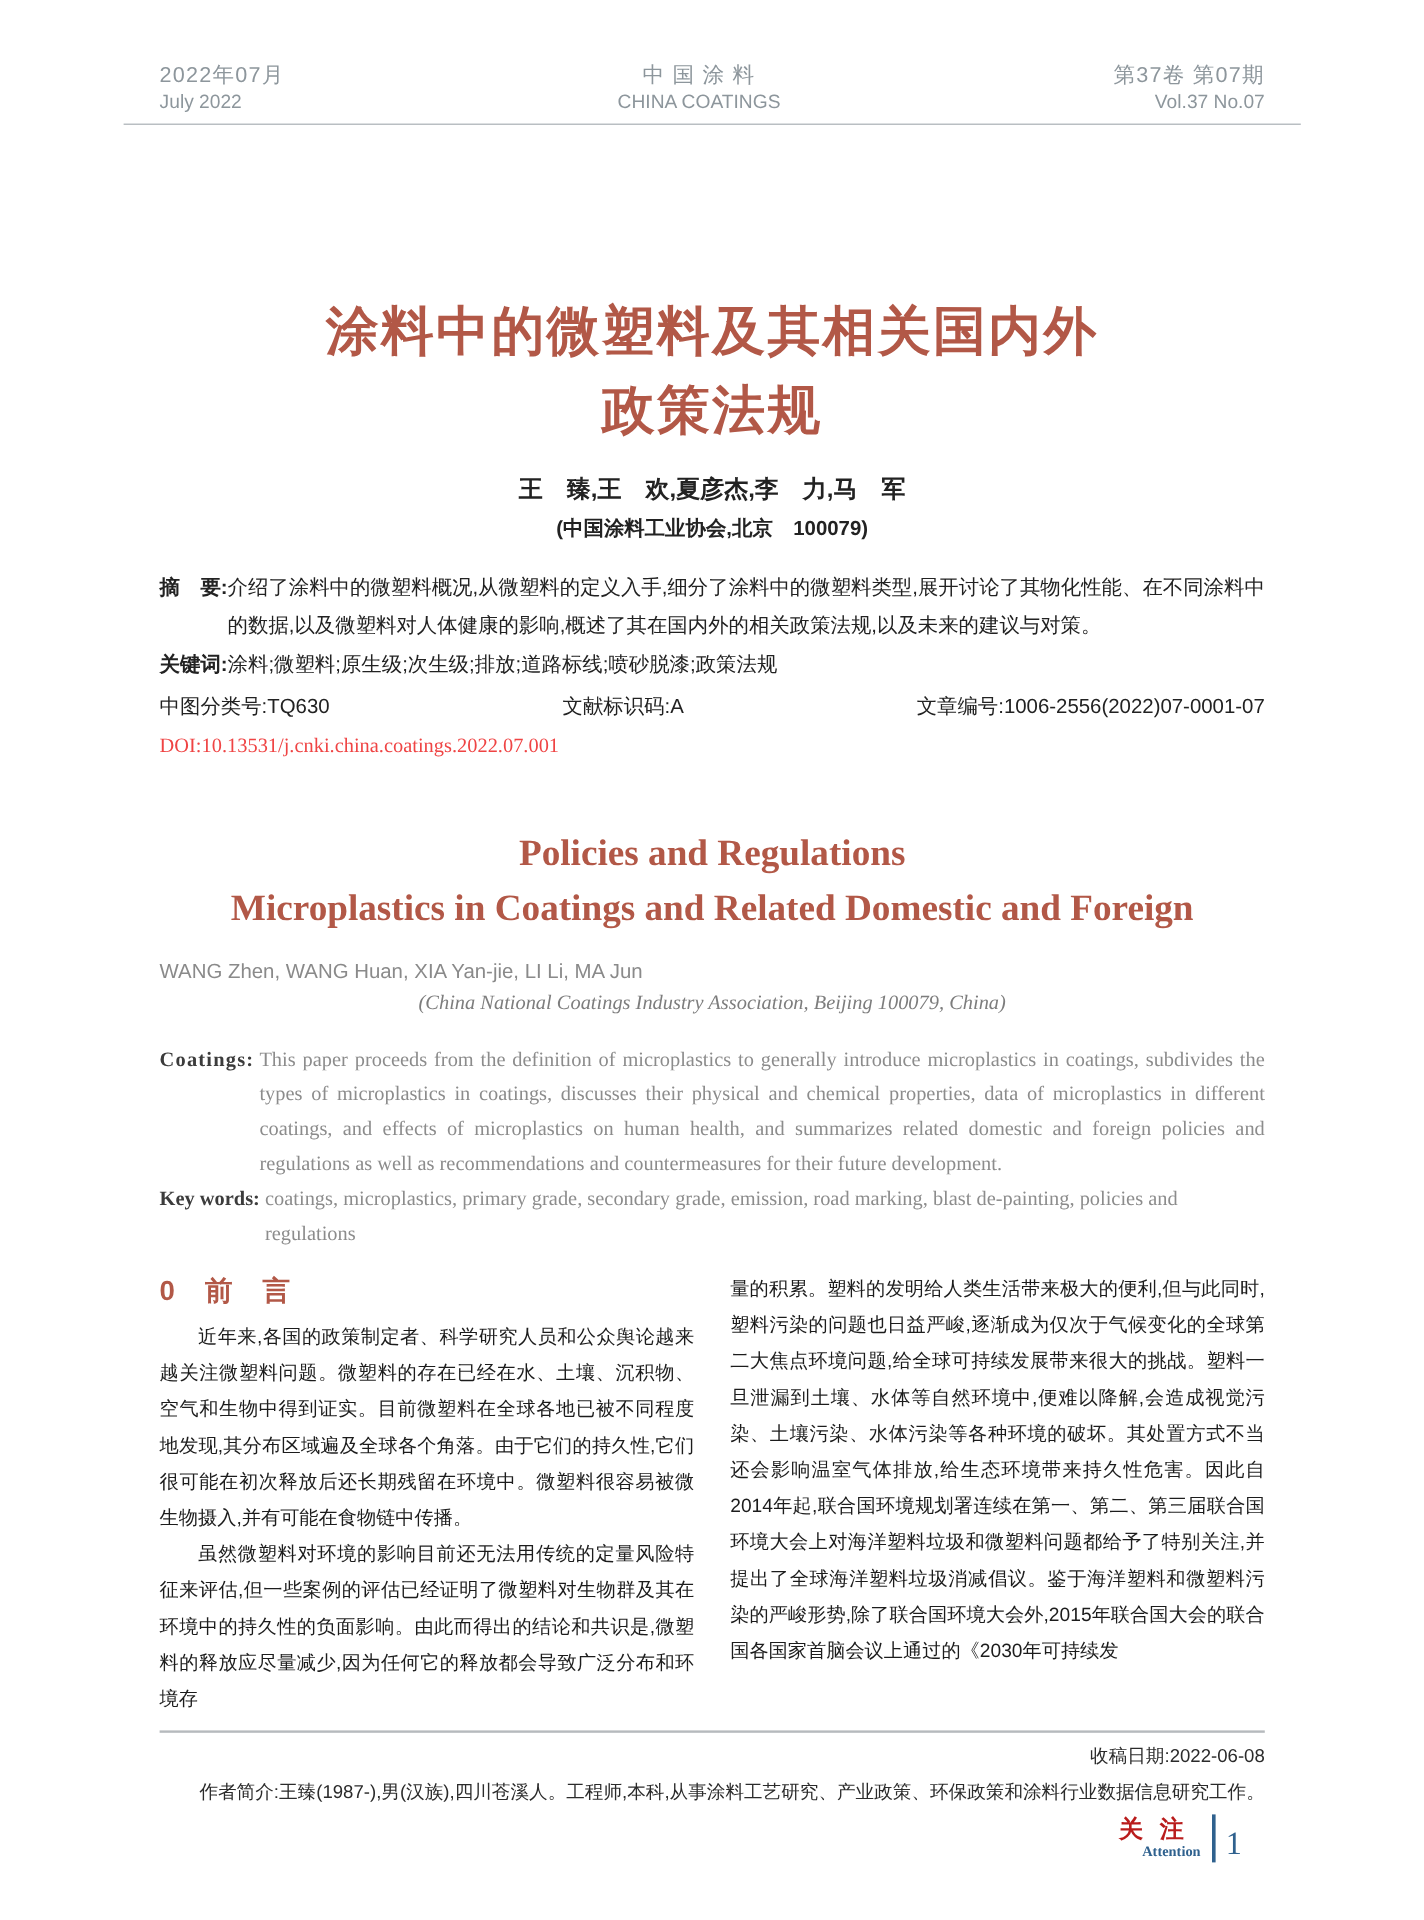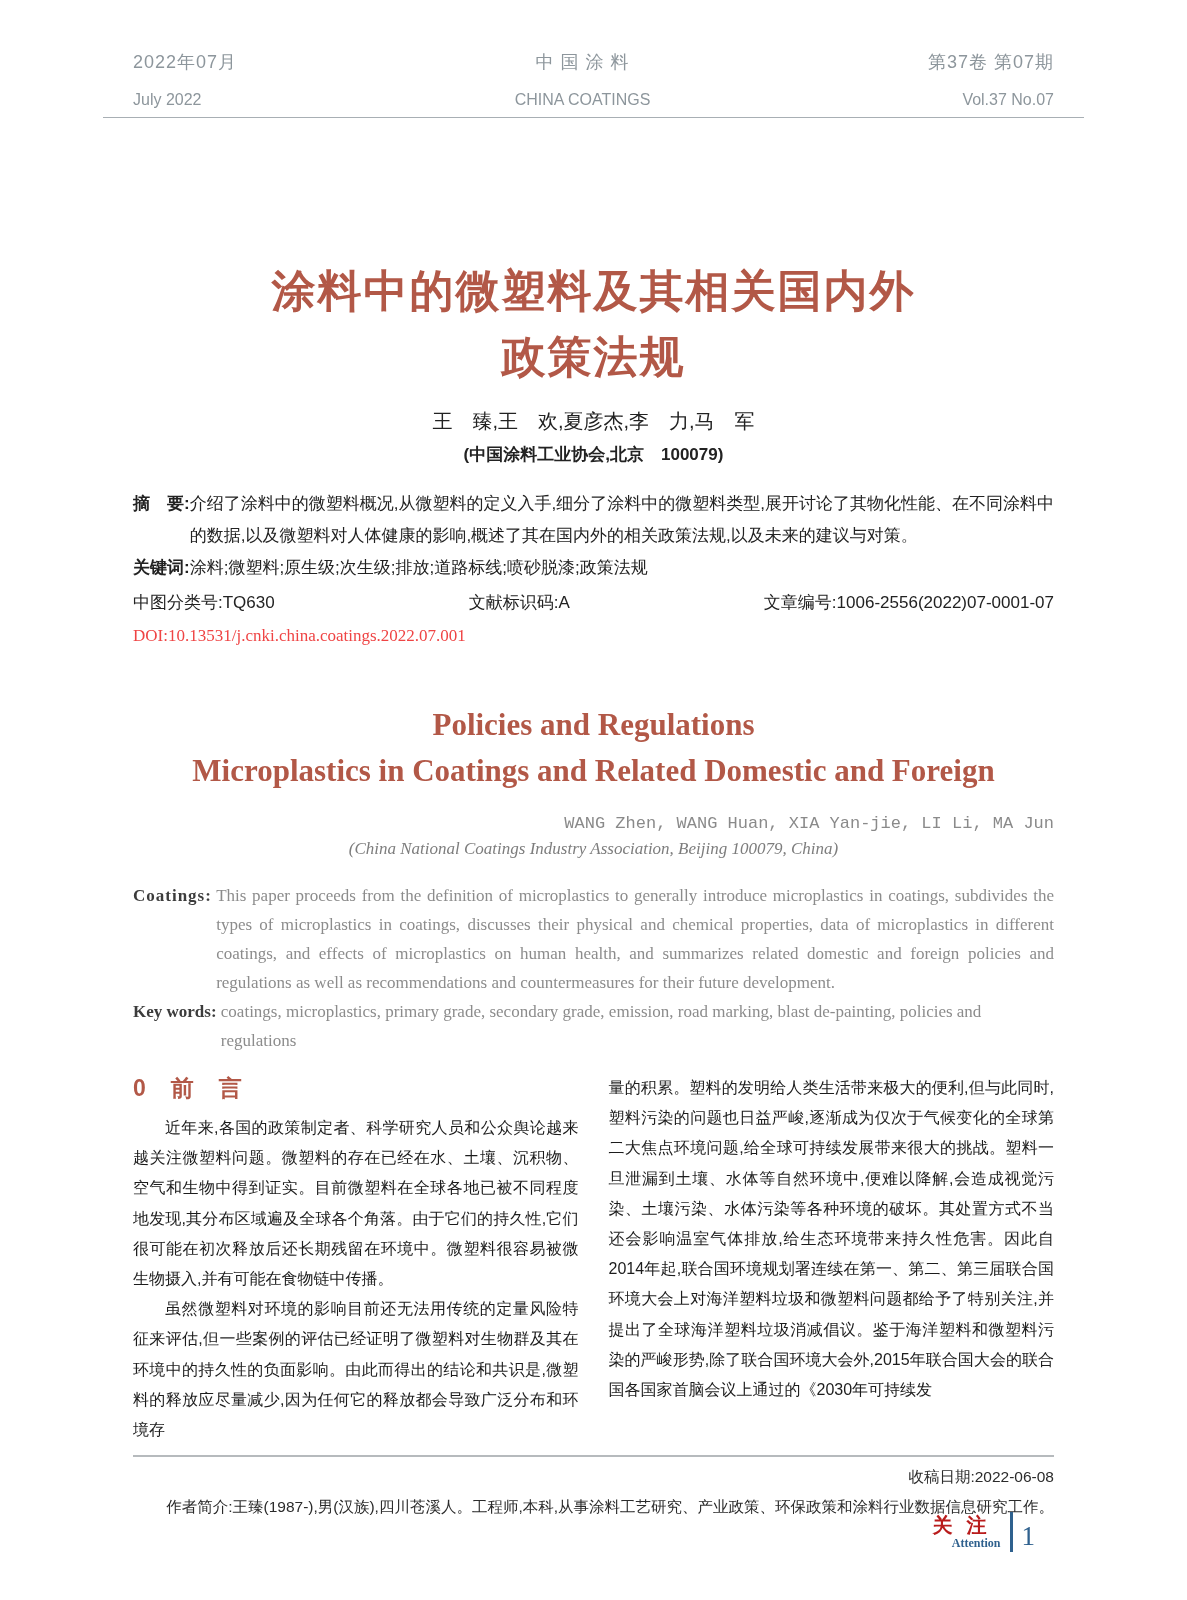--- a/index.html
+++ b/index.html
@@ -11,33 +11,33 @@
     color:#1e1e1e;
   }
   .page { padding:50px 103px 0; }
   .content { padding:0 30px; }
 
   
   .jheader {
     display:flex; justify-content:space-between; align-items:flex-end;
     color:#8d969c; border-bottom:1px solid #a8afb4; padding:0 30px 8px;
   }
-  .jheader .col { display:flex; flex-direction:column; gap:17px; }
+  .jheader .col { display:flex; flex-direction:column; gap:3px; }
   .jheader .c-left { text-align:left; }
   .jheader .c-center { text-align:center; }
   .jheader .c-right { text-align:right; }
   .jh-zh { font-size:18px; letter-spacing:1px; }
   .jh-en { font-size:16px; }
 
   
   .title-zh {
     margin-top:140px; text-align:center; color:#b25847;
     font-weight:bold; font-size:44px; line-height:66px; letter-spacing:2px;
   }
-  .authors-zh { margin-top:18px; text-align:center; font-weight:normal; font-size:20px; color:#222; }
+  .authors-zh { margin-top:18px; text-align:center; font-weight:bold; font-size:20px; color:#222; }
   .affil-zh   { margin-top:8px;  text-align:center; font-weight:bold; font-size:17px; color:#222; }
 
   
   .row { display:flex; align-items:flex-start; }
   .abstract-zh { margin-top:22px; font-size:17px; line-height:32px; color:#222; }
   .abstract-zh .lbl { font-weight:bold; white-space:nowrap; }
   .abstract-zh .txt { text-align:justify; }
   .keywords-zh { font-size:17px; line-height:32px; color:#222; }
   .keywords-zh .lbl { font-weight:bold; white-space:nowrap; }
 
@@ -49,21 +49,21 @@
     margin-top:8px; font-family:"Liberation Serif","DejaVu Serif",serif;
     font-size:17px; color:#ef4444;
   }
 
   
   .title-en {
     margin-top:56px; text-align:center; color:#b25847;
     font-family:"Liberation Serif","DejaVu Serif",serif;
     font-weight:bold; font-size:31px; line-height:46px;
   }
-  .authors-en { margin-top:20px; text-align:right; font-size:17px; color:#8a8a8a;font-family:Liberation Mono, monospace; }
+  .authors-en { margin-top:20px; text-align:left; font-size:17px; color:#8a8a8a; }
   .affil-en {
     margin-top:6px; text-align:center; font-size:17px; color:#7d7d7d;
     font-family:"Liberation Serif","DejaVu Serif",serif; font-style:italic;
   }
 
   
   .abstract-en {
     margin-top:22px; font-family:"Liberation Serif","DejaVu Serif",serif;
     font-size:17px; line-height:29px; color:#8c8c8c;
   }

